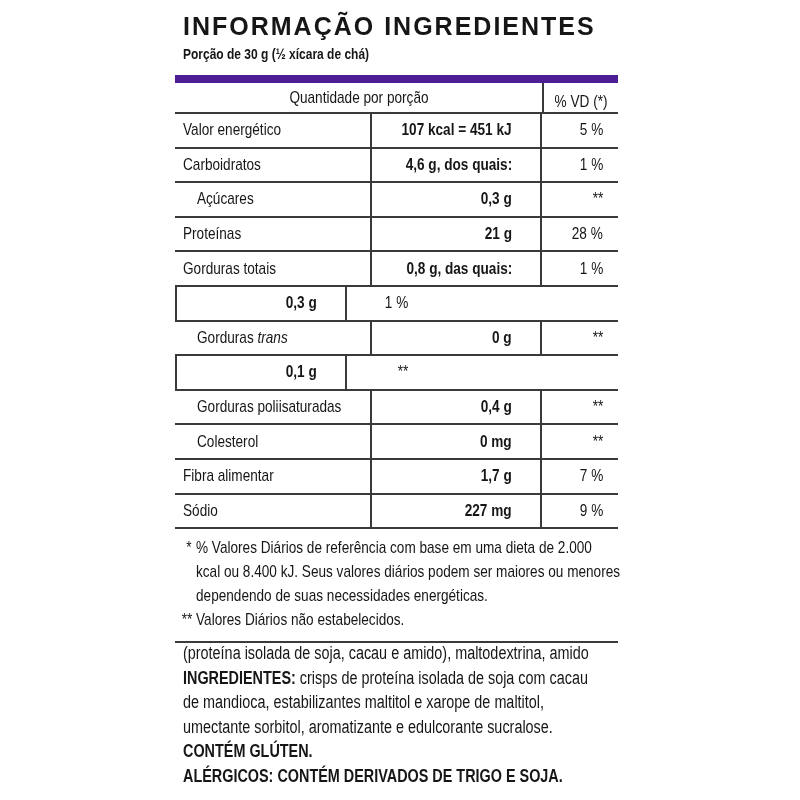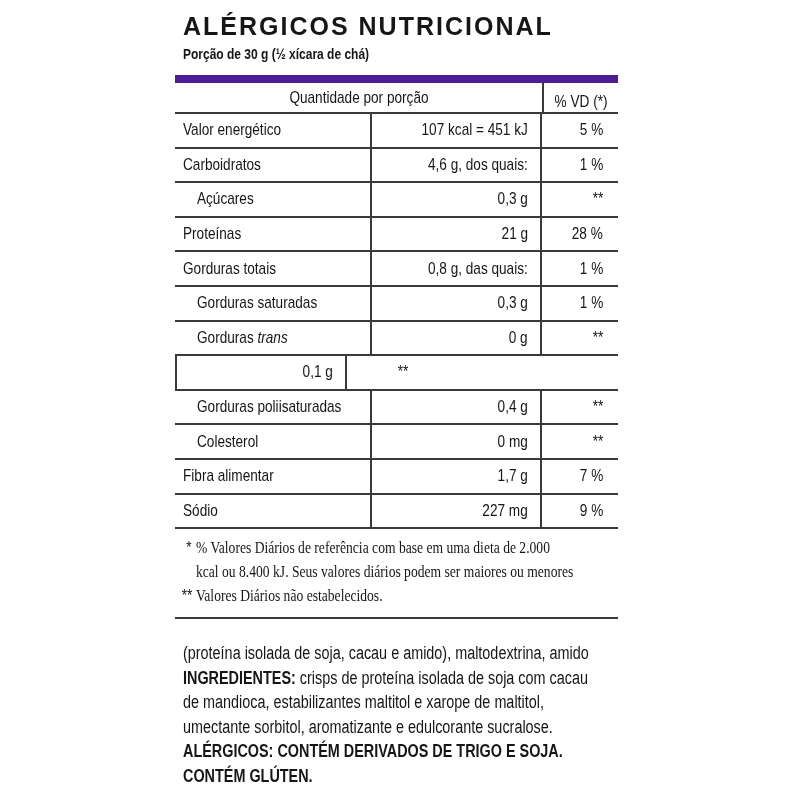--- a/index.html
+++ b/index.html
@@ -21,40 +21,40 @@
     font-size:15px; font-weight:bold; white-space:nowrap;
   }
 
   .ntable { position:absolute; left:175px; top:75px; width:443px; border-top:8px solid #4c1d95; font-size:17px; }
   .hrow { display:flex; height:29px; border-bottom:2px solid #3a3a3a; align-items:center; }
   .hcell-qty { width:367px; text-align:center; }
   .hcell-dv  { width:74px; border-left:2px solid #3a3a3a; align-self:stretch; display:flex; align-items:flex-end; justify-content:center; }
   .trow { display:flex; height:32.6px; border-bottom:2px solid #3a3a3a; align-items:center; }
   .c1 { width:195px; padding-left:8px; box-sizing:border-box; overflow:visible; }
   .c1.indent { padding-left:22px; }
-  .c2 { width:170px; border-left:2px solid #3a3a3a; align-self:stretch; display:flex; align-items:center; justify-content:flex-end; padding-right:12px; box-sizing:border-box; }
+  .c2 { width:170px; border-left:2px solid #3a3a3a; align-self:stretch; display:flex; align-items:center; justify-content:flex-end; padding-right:28px; box-sizing:border-box;font-weight:bold; }
   .c3 { width:74px; border-left:2px solid #3a3a3a; align-self:stretch; display:flex; align-items:center; justify-content:flex-end; padding-right:11px; box-sizing:border-box; }
 
   .footnotes { padding:7px 0 9px 0; border-bottom:2px solid #3a3a3a; }
   .fn { display:flex; line-height:24px; }
   .fn-marker { flex:none; width:17px; text-align:right; }
   .fn-text { margin-left:4px; }
-  .fn-line { line-height:24px;font-family:Liberation Serif, serif; }
+  .fn-line { line-height:24px; }
 
   .ingredients { position:absolute; left:183px; top:641px; font-size:18px; }
   .ing-line { line-height:24.6px; white-space:nowrap; }
   .ing-lead { font-weight:bold; }
   .allergen-line { line-height:24.6px; font-weight:bold; white-space:nowrap; }
 </style>
 </head>
 <body>
 
 <div class="sheet">
 
-  <div class="title">ALÉRGICOS NUTRICIONAL</div>
+  <div class="title">INFORMAÇÃO INGREDIENTES</div>
 
   <div class="serving">
     <span class="cxl">Porção de 30 g (½ xícara de chá)</span>
   </div>
 
   <div class="ntable">
     <div class="hrow">
       <div class="hcell-qty">
         <span class="cxc">Quantidade por porção</span>
       </div>
@@ -102,21 +102,20 @@
         <div class="trow">
           <div class="c1"><span class="cxl">Gorduras totais</span></div>
           <div class="c2">
             <span class="cxr">0,8 g, das quais:</span>
           </div>
           <div class="c3">
             <span class="cxr">1 %</span>
           </div>
         </div>
         <div class="trow">
-          <div class="c1 indent"><span class="cxl">Gorduras saturadas</span></div>
           <div class="c2">
             <span class="cxr">0,3 g</span>
           </div>
           <div class="c3">
             <span class="cxr">1 %</span>
           </div>
         </div>
         <div class="trow">
           <div class="c1 indent"><span class="cxl">Gorduras<i>&nbsp;trans</i></span></div>
           <div class="c2">
@@ -171,33 +170,34 @@
           </div>
         </div>
       </div>
 
     <div class="footnotes" id="footnotes-container">
         <div class="fn">
           <div class="fn-marker"><span class="cxr">*</span></div>
           <div class="fn-text">
             <div class="fn-line"><span class="cxl">% Valores Diários de referência com base em uma dieta de 2.000</span></div>
             <div class="fn-line"><span class="cxl">kcal ou 8.400 kJ. Seus valores diários podem ser maiores ou menores</span></div>
+            <div class="fn-line"><span class="cxl">dependendo de suas necessidades energéticas.</span></div>
           </div>
         </div>
         <div class="fn">
           <div class="fn-marker"><span class="cxr">**</span></div>
           <div class="fn-text">
             <div class="fn-line"><span class="cxl">Valores Diários não estabelecidos.</span></div>
           </div>
         </div>
       </div>
   </div>
 
   <div class="ingredients" id="ingredients-container">
       <div class="ing-line"><span class="cxl">(proteína isolada de soja, cacau e amido), maltodextrina, amido</span></div>
       <div class="ing-line"><span class="cxl"><span class="ing-lead">INGREDIENTES:</span> crisps de proteína isolada de soja com cacau</span></div>
       <div class="ing-line"><span class="cxl">de mandioca, estabilizantes maltitol e xarope de maltitol,</span></div>
       <div class="ing-line"><span class="cxl">umectante sorbitol, aromatizante e edulcorante sucralose.</span></div>
+      <div class="allergen-line"><span class="cxl">CONTÉM GLÚTEN.</span></div>
       <div class="allergen-line"><span class="cxl">ALÉRGICOS: CONTÉM DERIVADOS DE TRIGO E SOJA.</span></div>
-      <div class="allergen-line"><span class="cxl">CONTÉM GLÚTEN.</span></div>
     </div>
 
 </div>
 
 </body></html>

